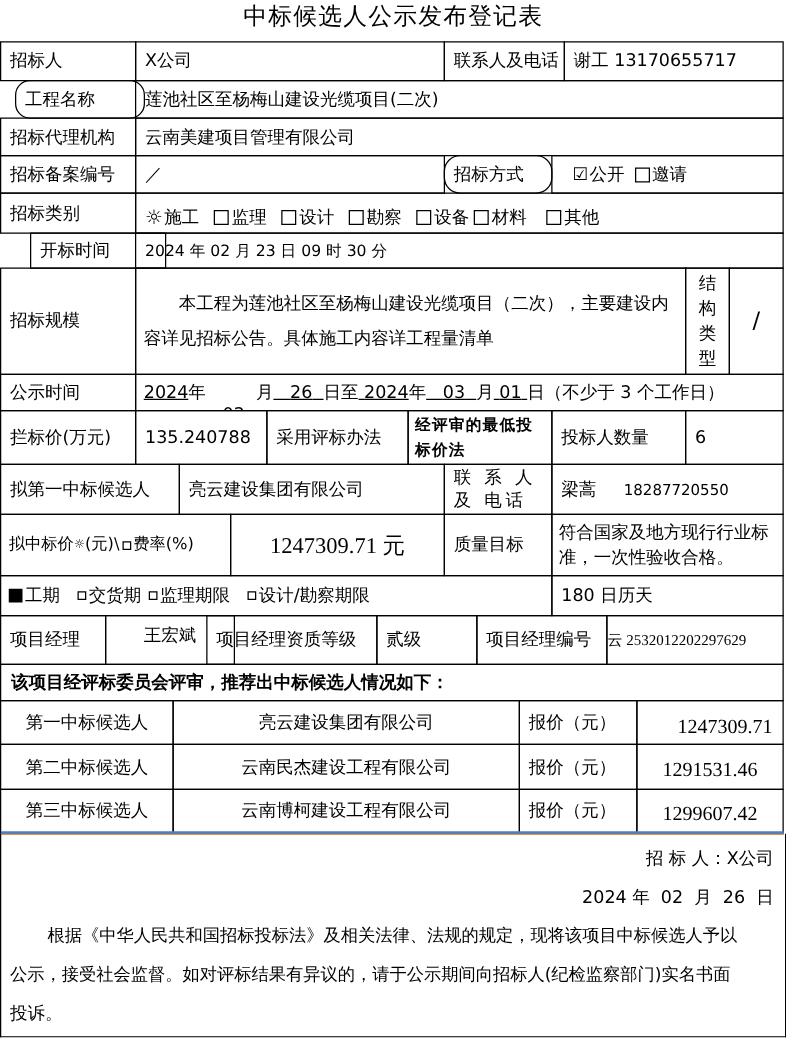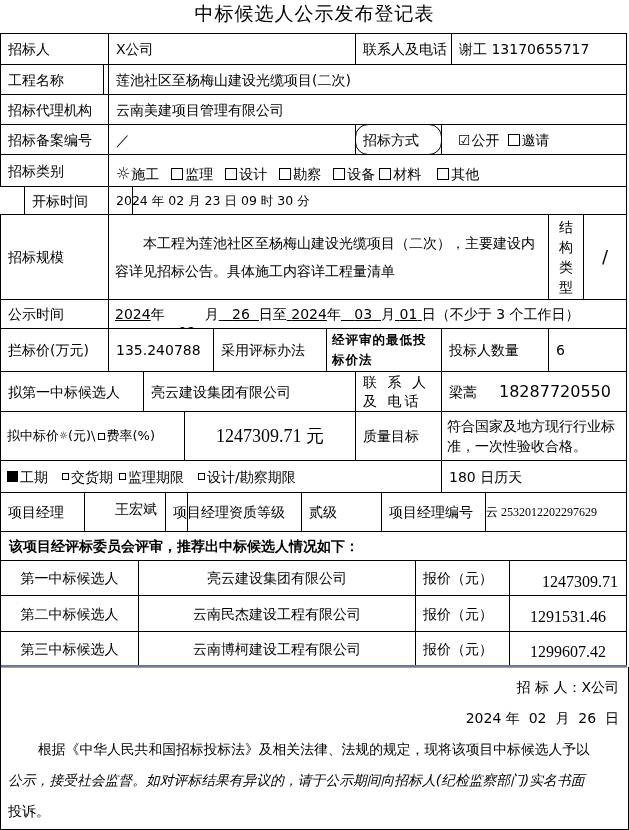--- a/index.html
+++ b/index.html
@@ -29,21 +29,21 @@
 </head>
 <body>
 
 <div class="title">中标候选人公示发布登记表</div>
 
 <div class="c" style="left:0;top:33px;width:109px;height:32px;">招标人</div>
 <div class="c" style="left:108px;top:33px;width:248px;height:32px;">X公司</div>
 <div class="c" style="left:355px;top:33px;width:97px;height:32px;">联系人及电话</div>
 <div class="c" style="left:451px;top:33px;width:176px;height:32px;">谢工 13170655717</div>
 
-<div class="c" style="left:0;top:64px;width:104px;height:31px;">工程名称</div>
+<div class="c" style="left:12px;top:64px;width:104px;height:31px;border-radius:12px;">工程名称</div>
 <div class="c" style="left:108px;top:64px;width:519px;height:31px;">莲池社区至杨梅山建设光缆项目(二次)</div>
 
 <div class="c" style="left:0;top:94px;width:109px;height:31px;">招标代理机构</div>
 <div class="c" style="left:108px;top:94px;width:519px;height:31px;">云南美建项目管理有限公司</div>
 
 <div class="c" style="left:0;top:124px;width:109px;height:31px;">招标备案编号</div>
 <div class="c" style="left:108px;top:124px;width:248px;height:31px;">／</div>
 <div class="c" style="left:355px;top:124px;width:87px;height:31px;border-radius:13px;">招标方式</div>
 <div class="c" style="left:441px;top:124px;width:186px;height:31px;padding-left:16px;">
   <span style="font-size:14px;margin-right:1px;">☑</span>
@@ -106,21 +106,21 @@
 <div class="c" style="left:213px;top:328px;width:114px;height:44px;">采用评标办法</div>
 <div class="c wrap bold" style="left:326px;top:328px;width:116px;height:44px;font-size:12.5px;line-height:20px;letter-spacing:1px;padding:4px 5px;">经评审的最低投标价法</div>
 <div class="c" style="left:441px;top:328px;width:108px;height:44px;">投标人数量</div>
 <div class="c" style="left:548px;top:328px;width:79px;height:44px;">6</div>
 
 <div class="c" style="left:0;top:371px;width:144px;height:41px;">拟第一中标候选人</div>
 <div class="c" style="left:143px;top:371px;width:213px;height:41px;">亮云建设集团有限公司</div>
 <div class="c wrap" style="left:355px;top:371px;width:87px;height:41px;line-height:19px;letter-spacing:3px;padding:0 7px;">联 系 人 及 电话</div>
 <div class="c" style="left:441px;top:371px;width:186px;height:41px;">
   <span style="margin-right:22px;">梁蒿</span>
-  <span style="font-size:16px;">18287720550</span>
+  <span style="font-size:12px;">18287720550</span>
 </div>
 
 <div class="c" style="left:0;top:411px;width:185px;height:50px;font-size:13px;padding-left:6px;">
   <span>拟中标价</span>
   <span style="font-size:10px;">☼</span>
   <span>(元)\</span>
   <span class="tiny-box" style="margin-left:2px;"></span>
   <span>费率(%)</span>
 </div>
 <div class="c center serif" style="left:184px;top:411px;width:172px;height:50px;font-size:18px;">1247309.71 元</div>
@@ -163,14 +163,14 @@
 <div class="c" style="left:415px;top:631px;width:95px;height:36px;">报价（元）</div>
 <div class="c center serif" style="left:509px;top:631px;width:118px;height:36px;font-size:16px;padding-top:6px;">1299607.42</div>
 
 <div class="blueline"></div>
 <div class="orangeline"></div>
 
 <div class="outer"></div>
 <div class="para" style="right:10px;top:678px;">招 标 人：X公司</div>
 <div class="para" style="right:10px;top:709px;white-space:pre;text-align:right;">2024 年  02  月  26  日</div>
 <div class="para" style="left:38px;top:740px;font-size:13.8px;">根据《中华人民共和国招标投标法》及相关法律、法规的规定，现将该项目中标候选人予以</div>
-<div class="para" style="left:8px;top:771px;font-size:13.8px;font-style:italic;">公示，接受社会监督。如对评标结果有异议的，请于公示期间向招标人(纪检监察部门)实名书面</div>
+<div class="para" style="left:8px;top:771px;font-size:13.8px;">公示，接受社会监督。如对评标结果有异议的，请于公示期间向招标人(纪检监察部门)实名书面</div>
 <div class="para" style="left:8px;top:802px;">投诉。</div>
 
 </body></html>

